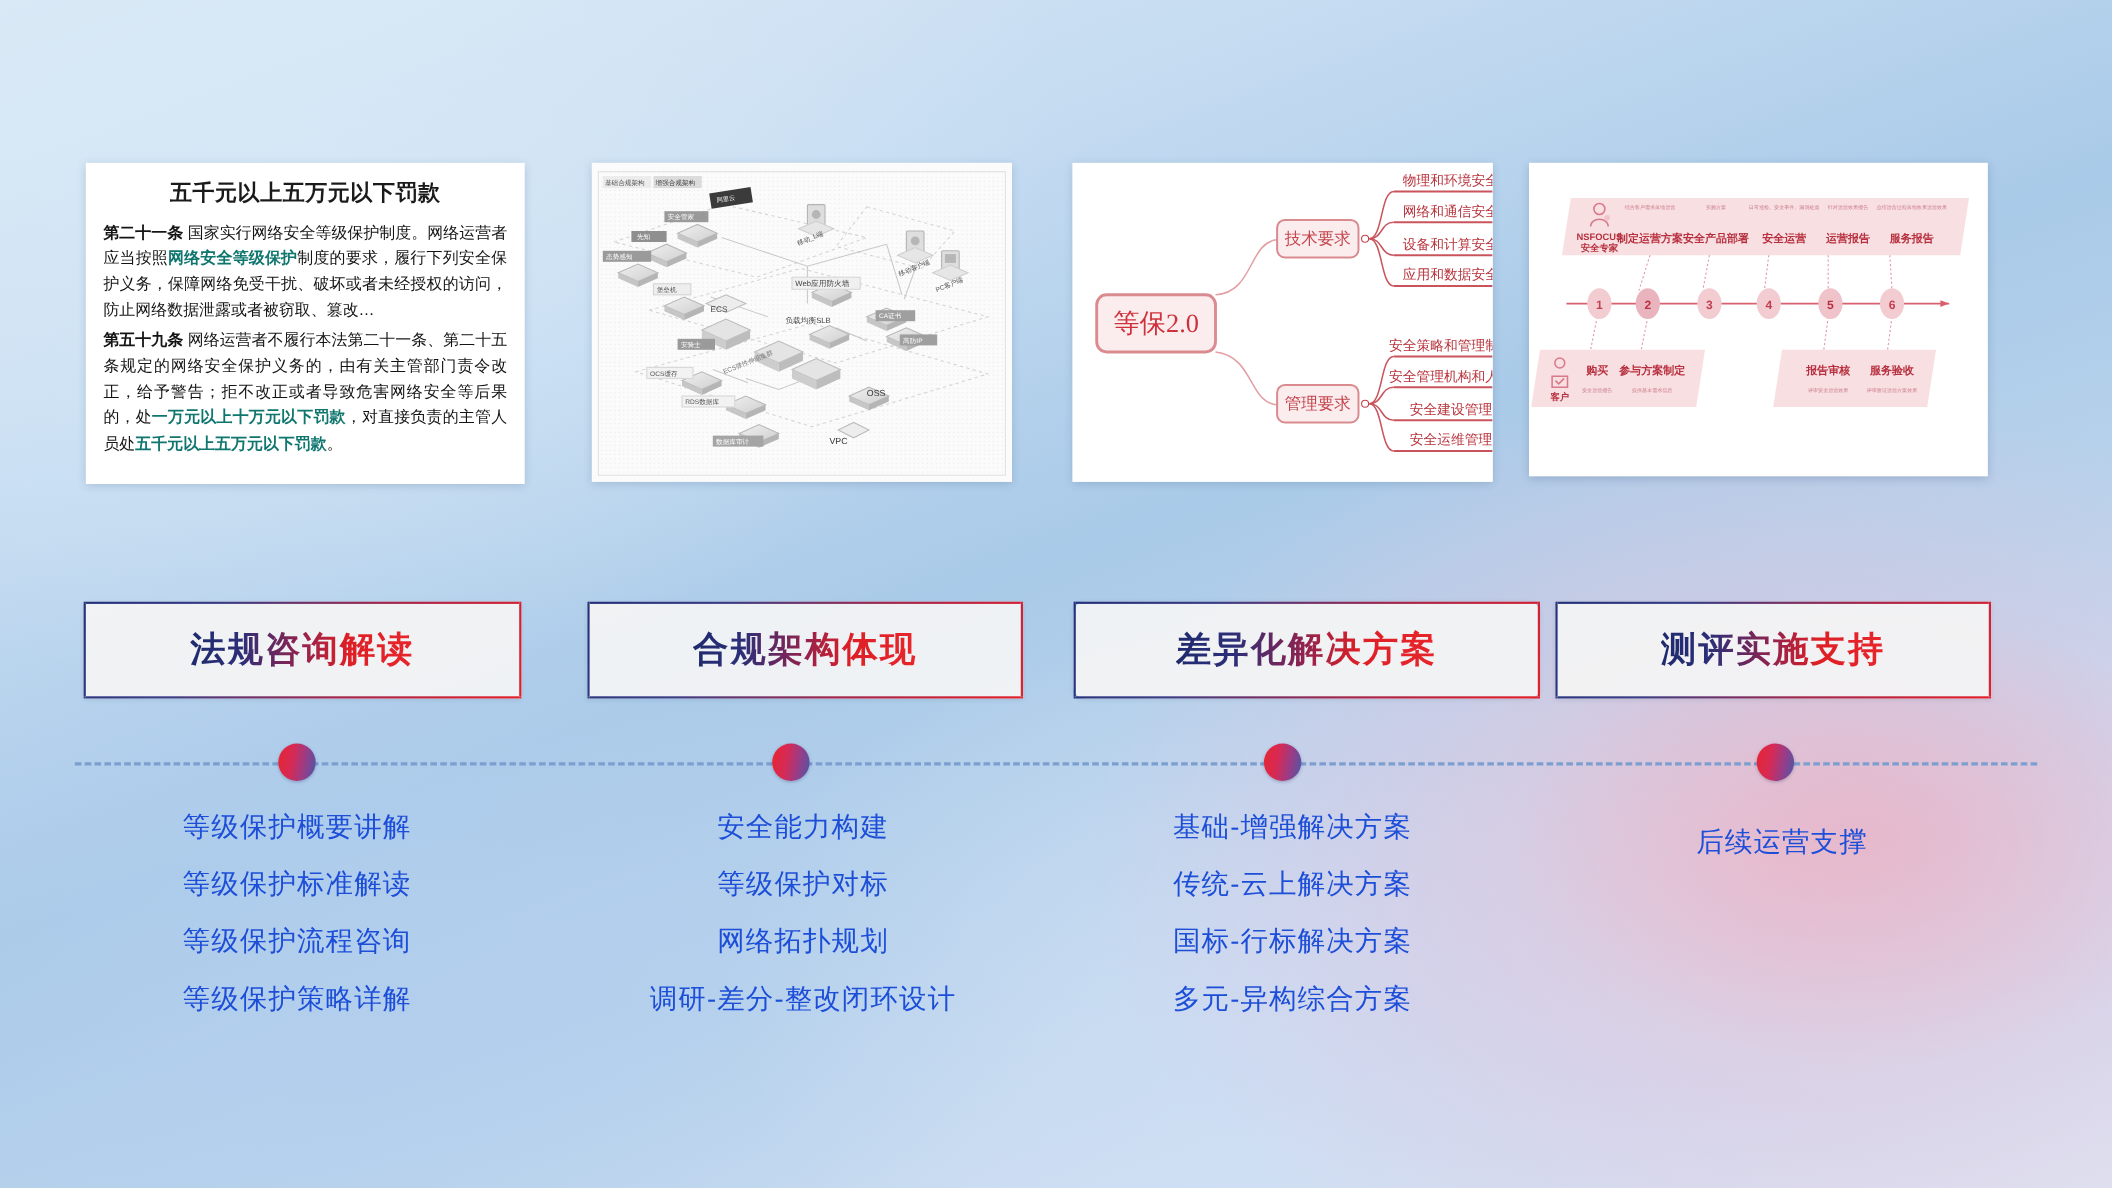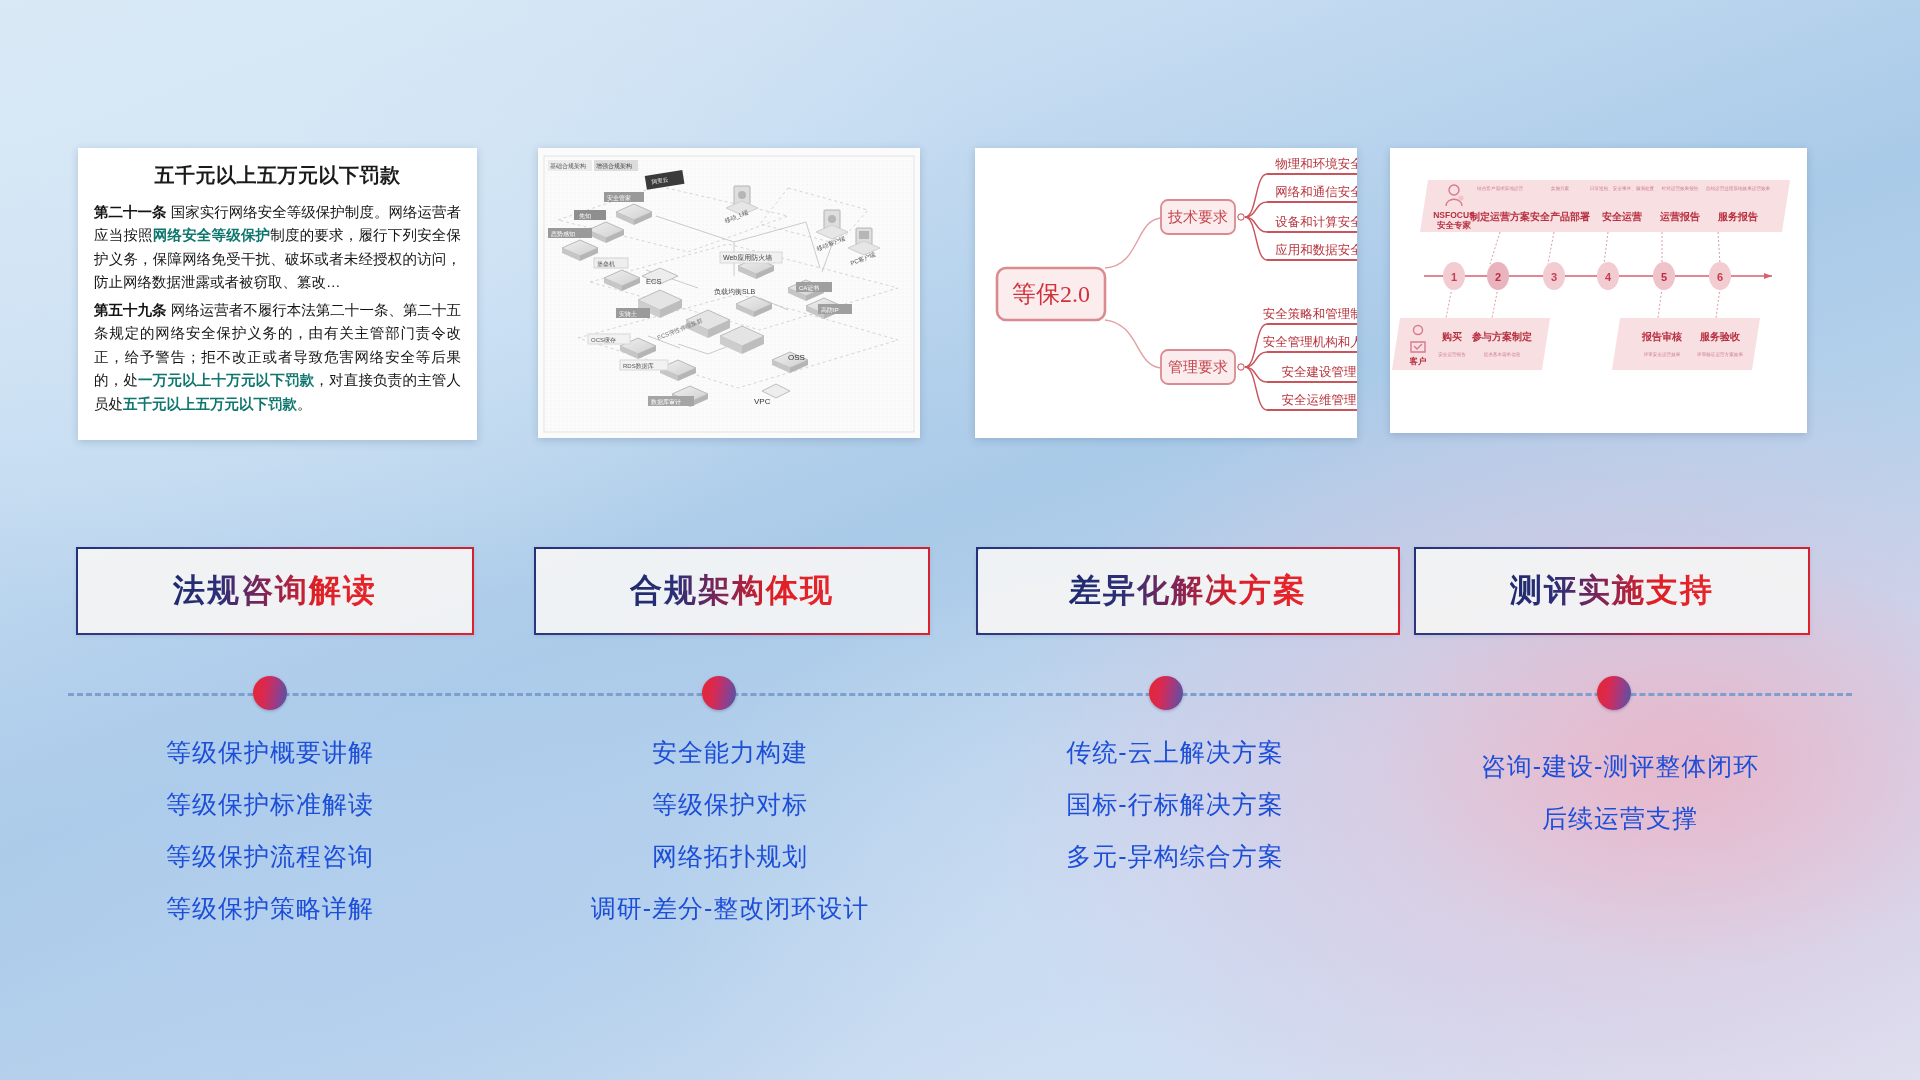--- a/index.html
+++ b/index.html
@@ -534,23 +534,23 @@
       <div class="litem">等级保护流程咨询</div>
       <div class="litem">等级保护策略详解</div>
     </div>
     <div class="lcol l2">
       <div class="litem">安全能力构建</div>
       <div class="litem">等级保护对标</div>
       <div class="litem">网络拓扑规划</div>
       <div class="litem">调研-差分-整改闭环设计</div>
     </div>
     <div class="lcol l3">
+      <div class="litem">基础-增强解决方案</div>
       <div class="litem">传统-云上解决方案</div>
       <div class="litem">国标-行标解决方案</div>
       <div class="litem">多元-异构综合方案</div>
     </div>
     <div class="lcol l4">
-      <div class="litem">咨询-建设-测评整体闭环</div>
       <div class="litem">后续运营支撑</div>
     </div>
   </div>
 
 </div>
 
 </body></html>

